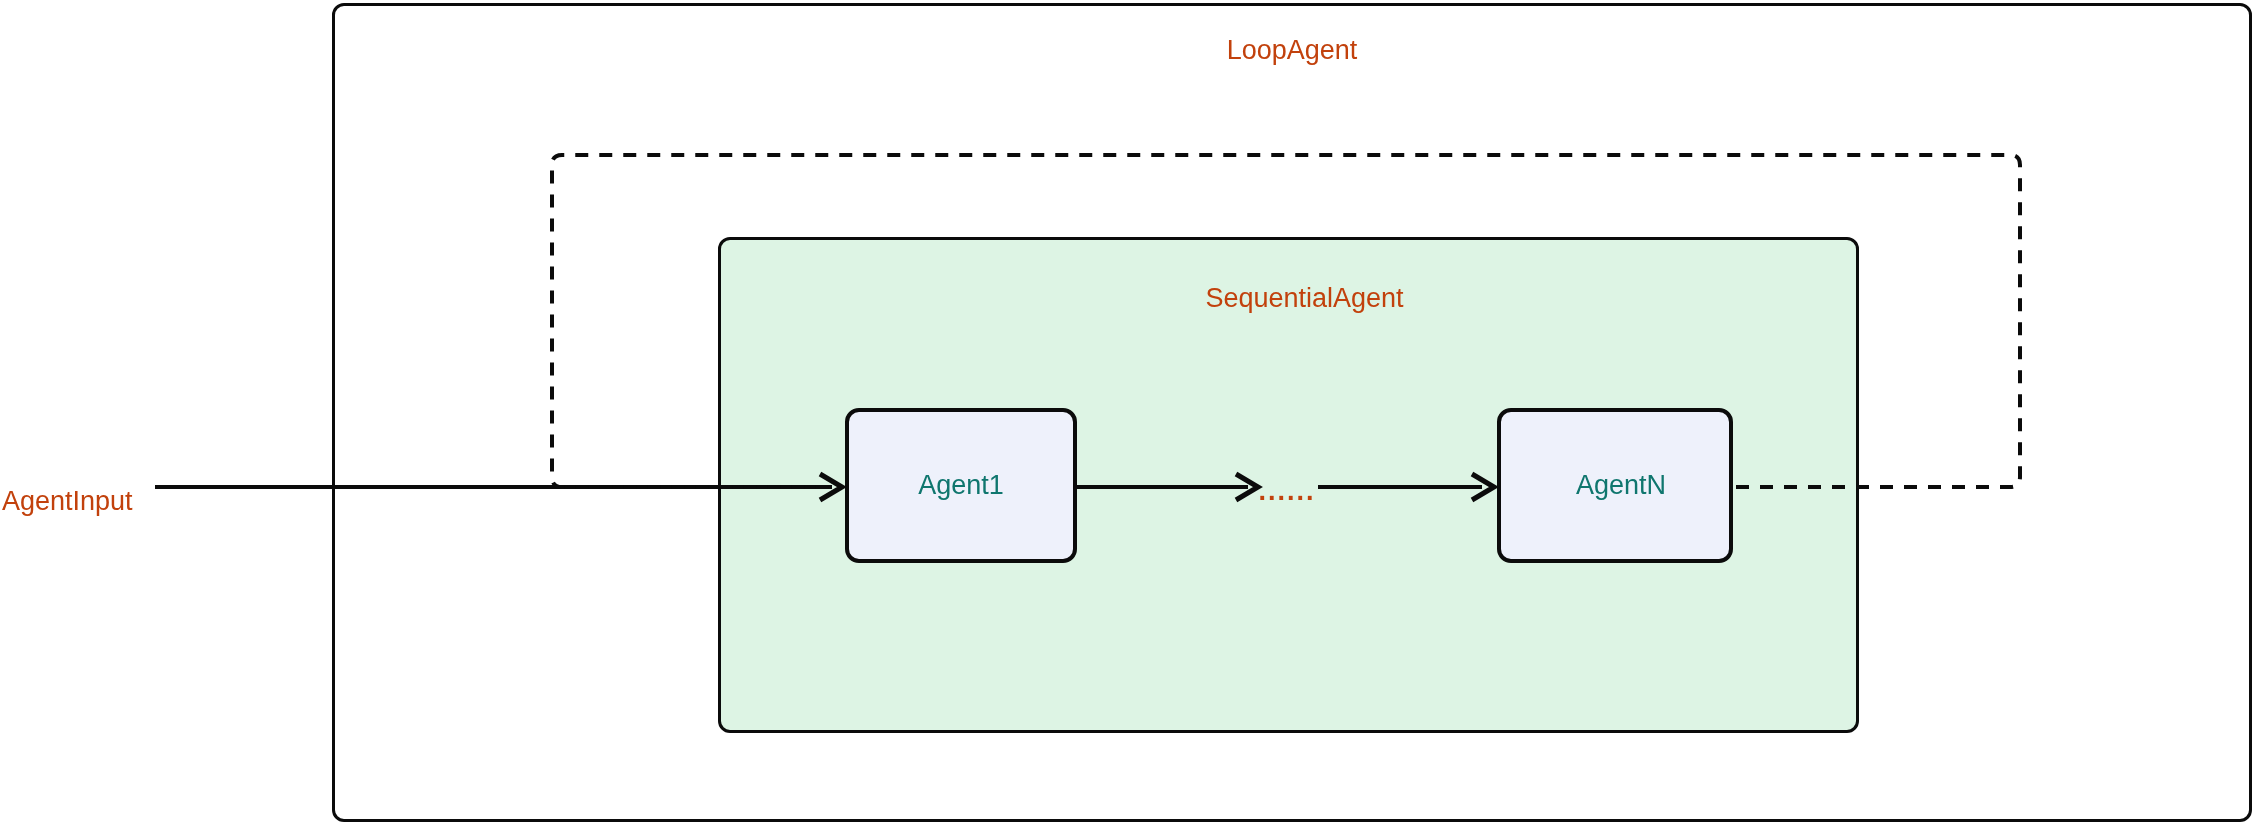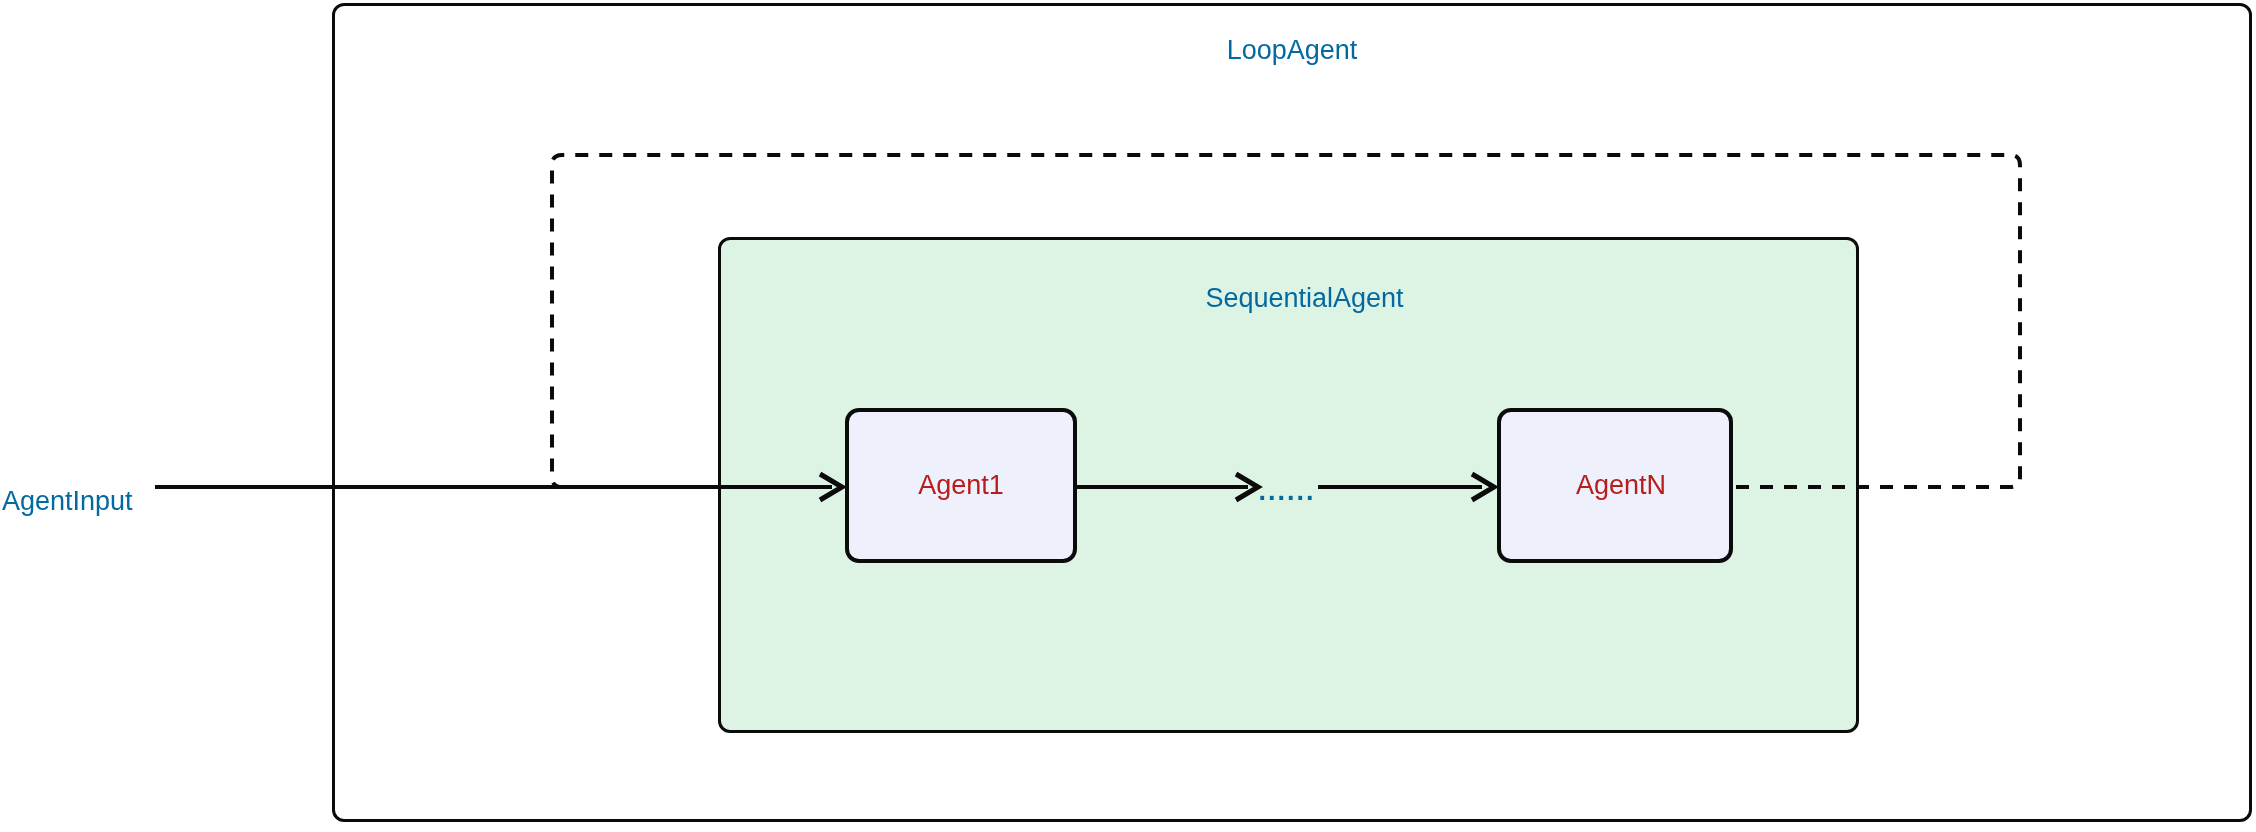--- a/index.html
+++ b/index.html
@@ -39,27 +39,27 @@
     border: 4px solid #0b0b0b;
     border-radius: 14px;
     display: flex;
     align-items: center;
     justify-content: center;
   }
   .node-agent1 { left: 845px;  top: 408px; width: 232px; height: 155px; }
   .node-agentn { left: 1497px; top: 408px; width: 236px; height: 155px; padding-left: 12px; }
 
   .label {
-    color: #0369a1;
+    color: #c2410c;
     font-size: 27px;
     line-height: 28px;
     white-space: nowrap;
   }
   .node-label {
-    color: #b91c1c;
+    color: #0f766e;
     font-size: 27px;
   }
   .loop-agent-label  { left: 332px; top: 36px;  width: 1920px; text-align: center; }
   .seq-agent-label   { left: 718px; top: 284px; width: 1141px; text-align: center; margin-left: 16px; }
   .input-label       { left: 2px;   top: 487px; }
   .ellipsis-label    { left: 1252px; top: 477px; width: 70px; text-align: center; letter-spacing: 2px; font-weight: bold; }
 
   svg.lines {
     position: absolute;
     left: 0; top: 0;

